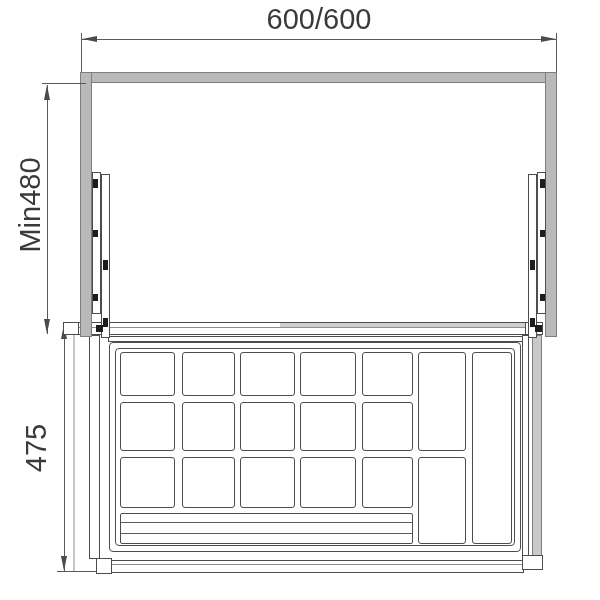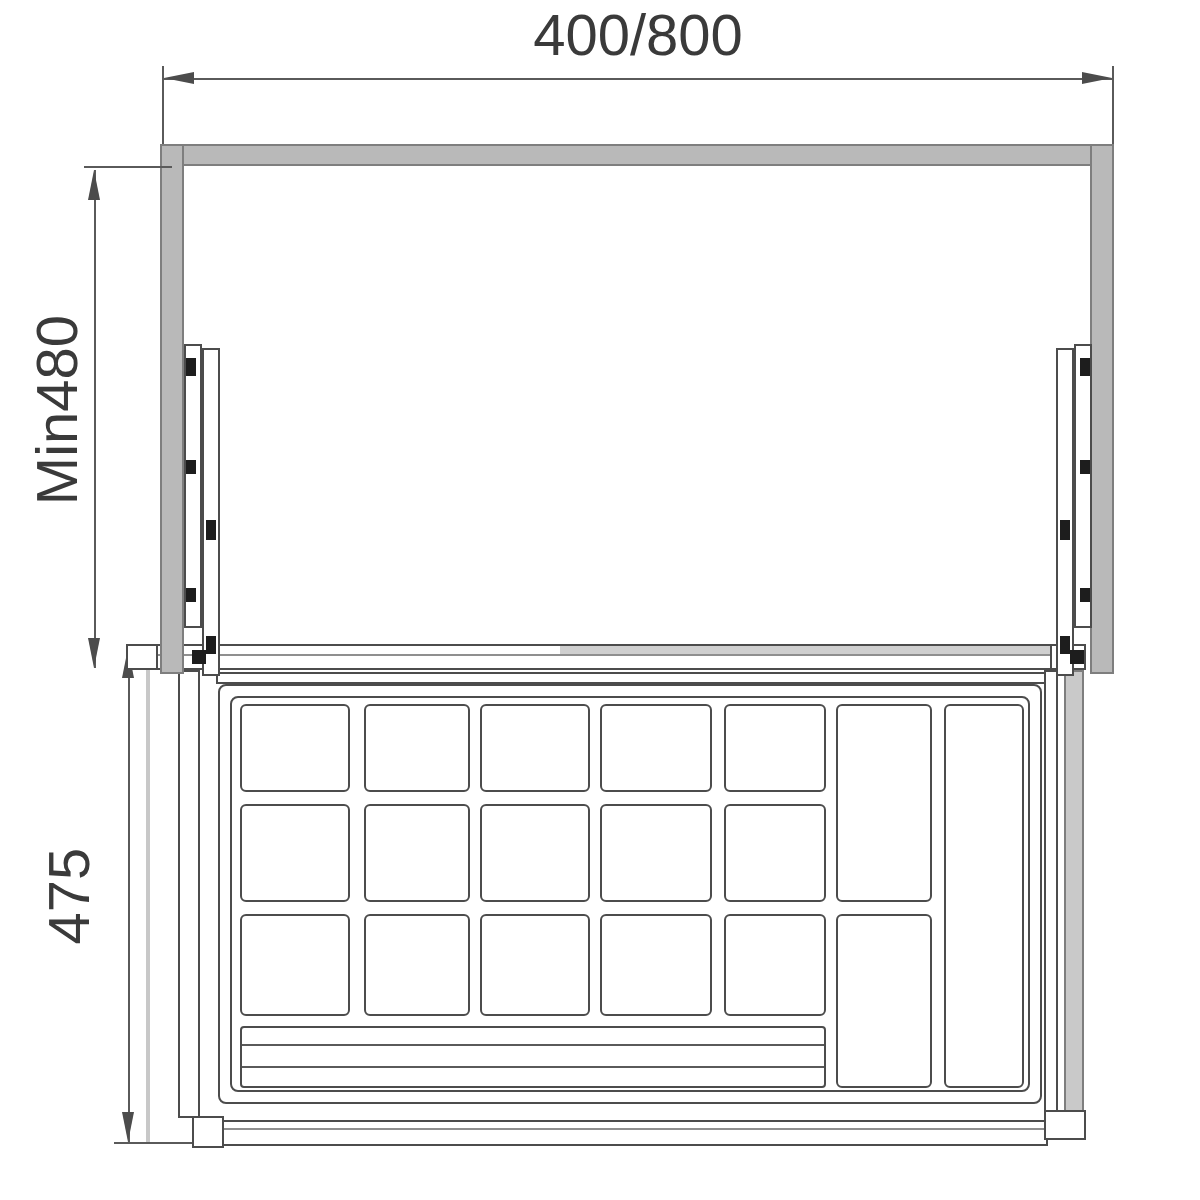--- a/index.html
+++ b/index.html
@@ -40,21 +40,21 @@
   .dimlabel.rot { transform: translate(-50%, -50%) rotate(-90deg); }
   
   .cell { position:absolute; border:1px solid var(--line_dark,#4c4c4c); border-radius:3px; background:transparent; }
   .mark { position:absolute; background:#1d1d1d; }
 </style>
 </head>
 <body>
 
 <div class="canvas">
 
-  <div class="dimlabel" style="left:319px; top:19px;">400/800</div>
+  <div class="dimlabel" style="left:319px; top:19px;">600/600</div>
   <div class="abs vline" style="left:81px;  top:33px; height:39px;"></div>
   <div class="abs vline" style="left:556px; top:33px; height:39px;"></div>
   <div class="abs hline" style="left:82px; top:39px; width:474px;"></div>
   <div class="abs arr arr-left" style="left:82px;  top:35.5px;"></div>
   <div class="abs arr arr-right" style="left:541px; top:35.5px;"></div>
 
   <div class="dimlabel rot" style="left:30px; top:205px;">Min480</div>
   <div class="abs hline" style="left:42px; top:83px; width:44px; z-index:7;"></div>
   <div class="abs vline" style="left:47px; top:85px; height:249px;"></div>
   <div class="abs arr arr-up" style="left:44px; top:85px;"></div>

